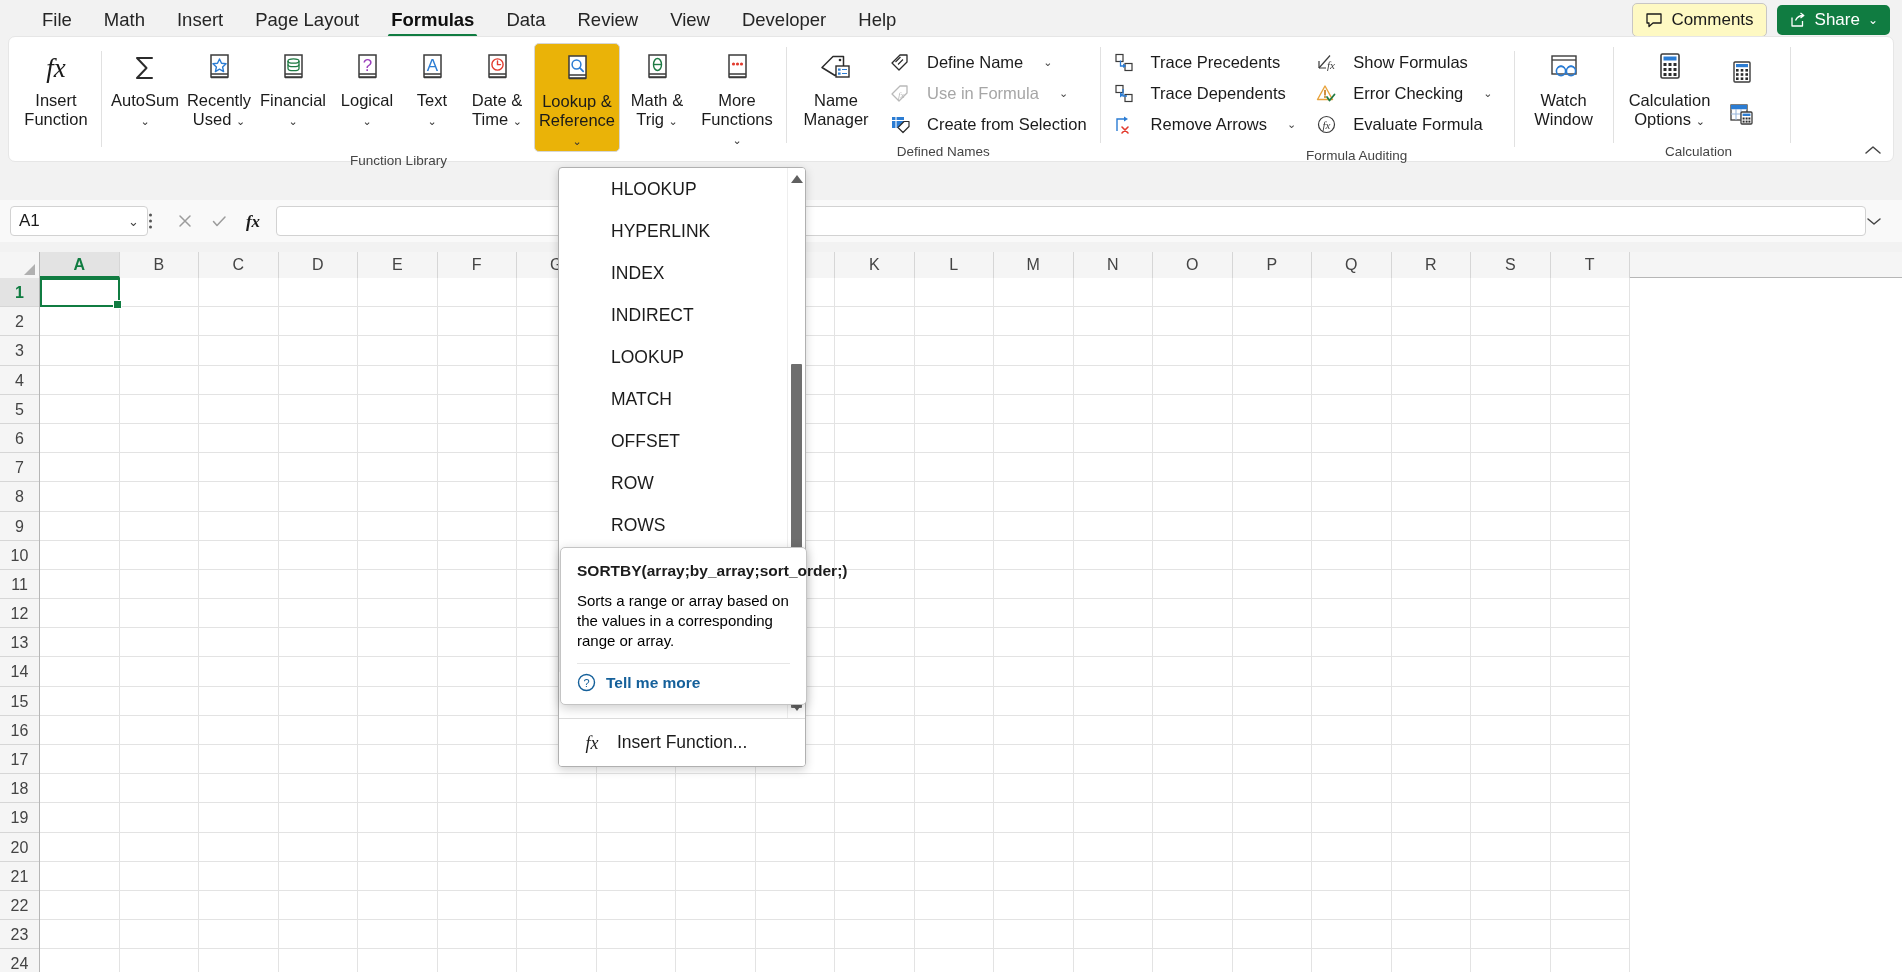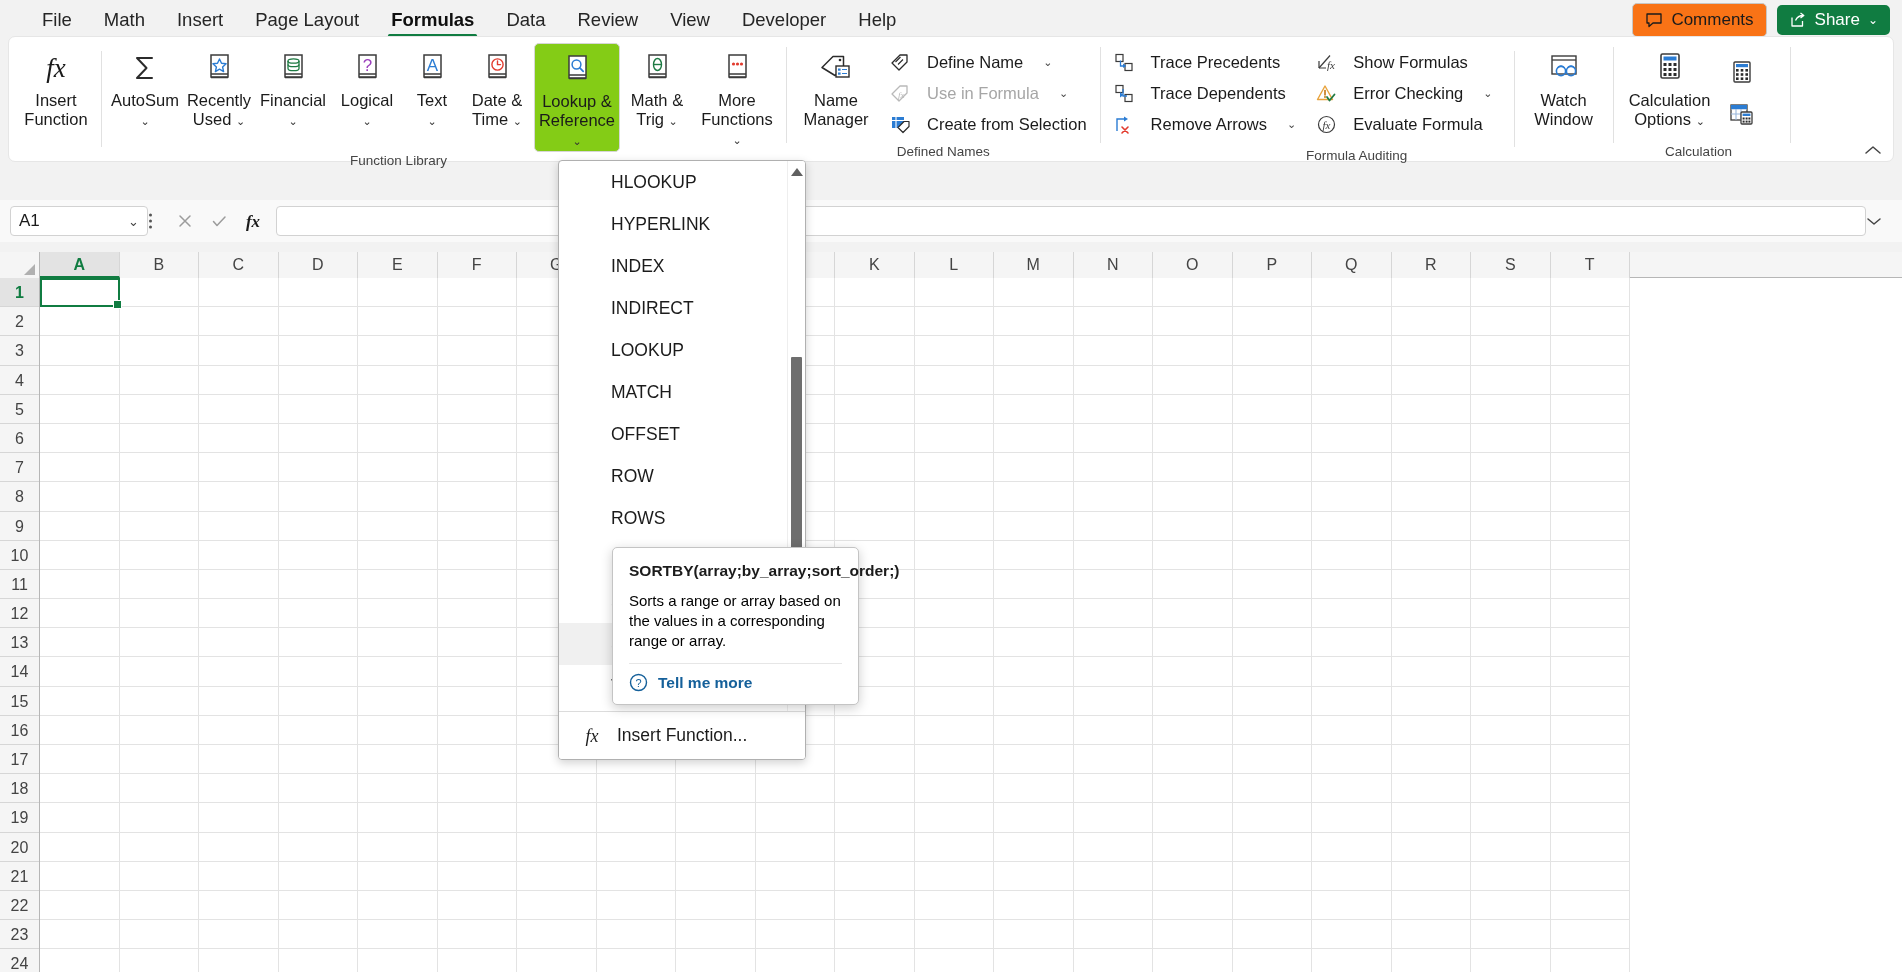--- a/index.html
+++ b/index.html
@@ -30,21 +30,21 @@
     content: ""; position: absolute; left: 13px; right: 13px; bottom: 3px;
     height: 3px; background: #107c41; border-radius: 2px;
   }
   .tabbar-right {
     position: absolute; right: 12px; top: 0; height: 40px;
     display: flex; align-items: center; gap: 10px;
   }
   .comments-btn {
     display: flex; align-items: center; gap: 8px;
     height: 30px; padding: 16px 12px; border: 1px solid #c8c6c4; border-radius: 5px;
-    background: #f97316; font-size: 17px; color: #1b1b1b; cursor: pointer;
+    background: #fef9c3; font-size: 17px; color: #1b1b1b; cursor: pointer;
   }
   .share-btn {
     display: flex; align-items: center; gap: 8px;
     height: 30px; padding: 0 12px; border-radius: 5px;
     background: #107c41; color: #ffffff; font-size: 17px; cursor: pointer;
   }
   .share-btn .chev { font-size: 12px; }
 
   
   .ribbon {
@@ -60,21 +60,21 @@
     font-size: 13.5px; color: #444; width: 100%;
   }
   .grp-sep { width: 1px; background: #e1e1e1; height: 96px; align-self: flex-start; margin: 8px 6px 0 6px; }
 
   
   .bigbtn {
     width: 74px; min-height: 100px; display: flex; flex-direction: column;
     align-items: center; justify-content: flex-start; padding: 4px 2px 0 2px;
     border-radius: 5px; cursor: pointer; text-align: center;
   }
-  .bigbtn.pressed { background: #84cc16; border: 1px solid #d6d6d6; }
+  .bigbtn.pressed { background: #eab308; border: 1px solid #d6d6d6; }
   .bigbtn .ic { height: 42px; display: flex; align-items: center; justify-content: center; }
   .bigbtn .lbl { font-size: 16.5px; color: #1b1b1b; line-height: 19px; margin-top: 2px; }
   .bigbtn .lbl .cv { font-size: 11px; color: #333; }
 
   
   .smallcmd {
     display: flex; align-items: center; gap: 16px; height: 31px;
     padding: 0 7px; border-radius: 4px; cursor: pointer; white-space: nowrap;
   }
   .smallcmd .lbl { font-size: 16.5px; color: #1b1b1b; }
@@ -144,21 +144,21 @@
     position: absolute; left: 0; top: 0; width: 80px; height: 29px;
     border: 2px solid #107c41; background: transparent; pointer-events: none;
   }
   .activecell::after {
     content: ""; position: absolute; right: -4px; bottom: -4px;
     width: 7px; height: 7px; background: #107c41; border: 1px solid #fff;
   }
 
   
   .menu {
-    position: absolute; left: 558px; top: 160px; width: 248px; height: 600px;
+    position: absolute; left: 558px; top: 167px; width: 248px; height: 600px;
     background: #fff; border: 1px solid #b0b0b0; border-radius: 4px;
     box-shadow: 0 3px 10px rgba(0,0,0,0.18); z-index: 40;
     display: flex; flex-direction: column; overflow: hidden;
   }
   .menu-list { position: relative; flex: 1; overflow: hidden; }
   .mi {
     height: 42px; line-height: 42px; padding-left: 52px;
     font-size: 17.5px; color: #1b1b1b; cursor: pointer; white-space: nowrap;
   }
   .mi.hl { background: #f0f0f0; }
@@ -179,21 +179,21 @@
     background: #6e6e6e; border-radius: 1px; cursor: pointer;
   }
   .menu-footer {
     height: 48px; border-top: 1px solid #dcdcdc; display: flex; align-items: center;
     gap: 12px; padding-left: 20px; cursor: pointer; background: #fff;
   }
   .menu-footer .lbl { font-size: 17.5px; color: #1b1b1b; }
 
   
   .tooltip {
-    position: absolute; left: 612px; top: 547px; width: 247px;
+    position: absolute; left: 560px; top: 547px; width: 247px;
     background: #fff; border: 1px solid #c4c4c4; border-radius: 5px;
     box-shadow: 0 3px 12px rgba(0,0,0,0.2); z-index: 60;
     padding: 14px 16px 12px 16px;
   }
   .tt-title { font-size: 15.5px; font-weight: 700; color: #1b1b1b; margin-bottom: 11px; }
   .tt-desc { font-size: 15px; color: #000000; line-height: 20px; }
   .tt-sep { height: 1px; background: #e6e6e6; margin: 12px 0 9px 0; }
   .tt-more { display: flex; align-items: center; gap: 10px; cursor: pointer; }
   .tt-more .lbl { font-size: 15.5px; font-weight: 700; color: #15609a; }
 

